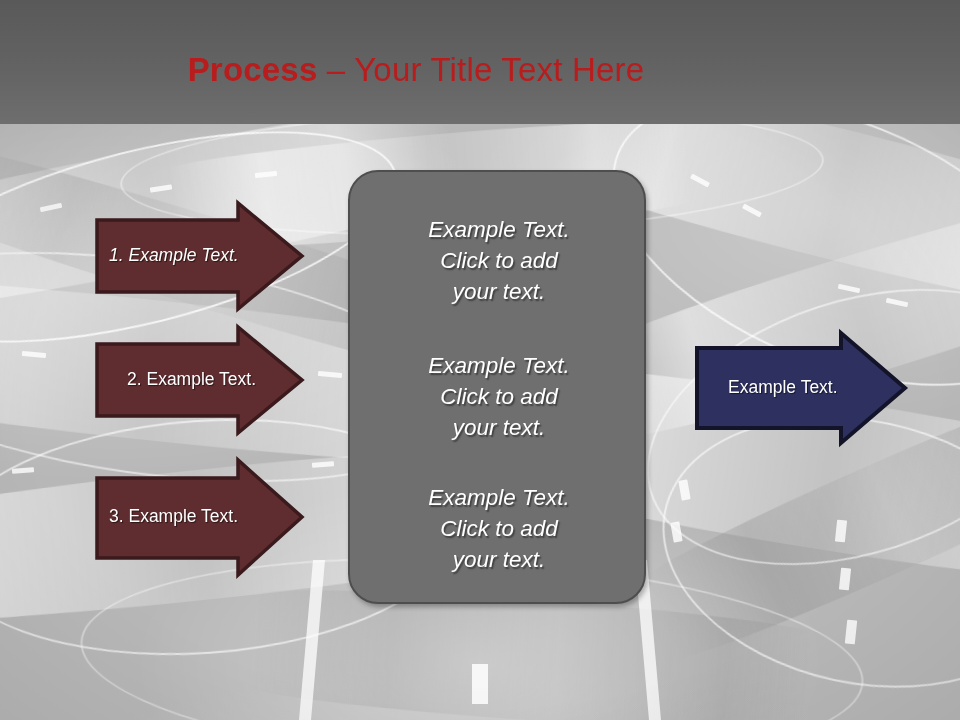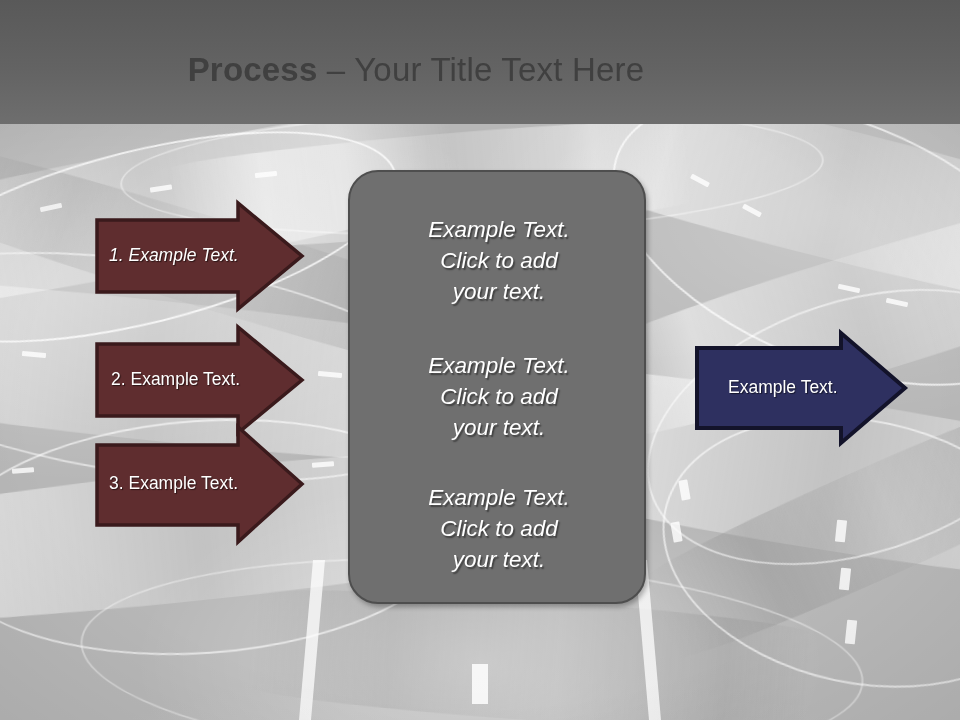--- a/index.html
+++ b/index.html
@@ -38,21 +38,21 @@
   .road .lane-r{position:absolute;right:6px;top:0;width:12px;height:160px;background:rgba(255,255,255,.75);transform:skewX(5deg);}
   .road .center-dash{position:absolute;left:50%;width:16px;background:rgba(255,255,255,.85);transform:translateX(-50%);}
 
   
   .title-band{
     position:absolute;left:0;top:0;width:960px;height:124px;
     background:linear-gradient(180deg,#595959 0%,#636363 55%,#6e6e6e 100%);
   }
   .title-text{
     position:absolute;left:0;top:50px;width:832px;
-    text-align:center;color:#404040;font-size:33px;line-height:40px;
+    text-align:center;color:#b91c1c;font-size:33px;line-height:40px;
     letter-spacing:.2px;white-space:nowrap;
   }
   .title-text .strong{font-weight:bold;}
   .title-text .rest{font-weight:normal;}
 
   
   .arrow{position:absolute;}
   .arrow svg{position:absolute;left:0;top:0;overflow:visible;}
   .arrow .label{
     position:absolute;color:#ffffff;white-space:nowrap;
@@ -145,24 +145,24 @@
     <svg width="210" height="112" viewBox="0 0 210 112">
       <polygon points="2,20 143,20 143,3 207,56 143,109 143,92 2,92" fill="#5f2d2f" stroke="#3a1a1c" stroke-width="3.5" stroke-linejoin="miter"></polygon>
     </svg>
     <div class="label" style="left:14px;top:45px;font-style:italic;">1. Example Text.</div>
   </div>
 
   <div class="arrow arrow-left" style="left:95px;top:323px;width:210px;height:114px;">
     <svg width="210" height="114" viewBox="0 0 210 114">
       <polygon points="2,21 143,21 143,4 207,57 143,110 143,93 2,93" fill="#5f2d2f" stroke="#3a1a1c" stroke-width="3.5" stroke-linejoin="miter"></polygon>
     </svg>
-    <div class="label" style="left:16px;top:46px;">2. Example Text.</div>
+    <div class="label" style="left:32px;top:46px;">2. Example Text.</div>
   </div>
 
-  <div class="arrow arrow-left" style="left:95px;top:424px;width:210px;height:122px;">
+  <div class="arrow arrow-left" style="left:95px;top:457px;width:210px;height:122px;">
     <svg width="210" height="122" viewBox="0 0 210 122">
       <polygon points="2,21 143,21 143,3 207,60 143,118 143,101 2,101" fill="#5f2d2f" stroke="#3a1a1c" stroke-width="3.5" stroke-linejoin="miter"></polygon>
     </svg>
     <div class="label" style="left:14px;top:49px;">3. Example Text.</div>
   </div>
 
   <div class="panel">
     <div class="panel-block b1">Example Text.
 Click  to add
 your text.</div>

